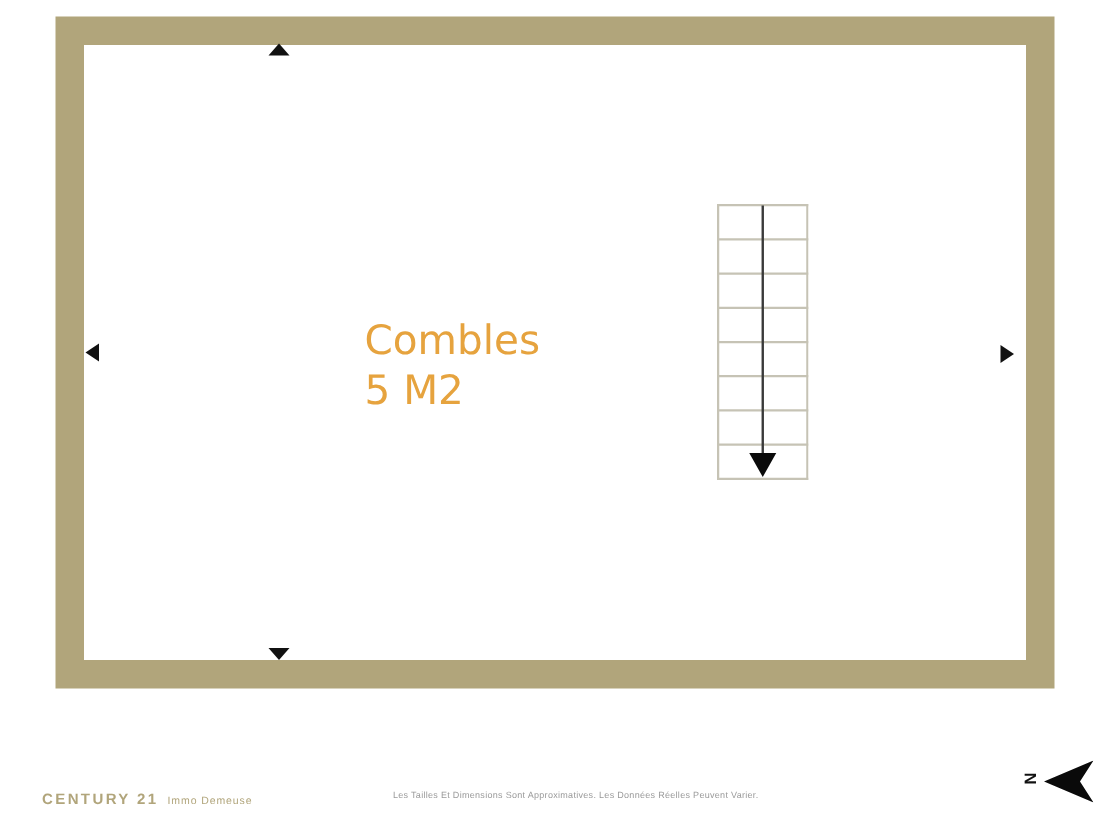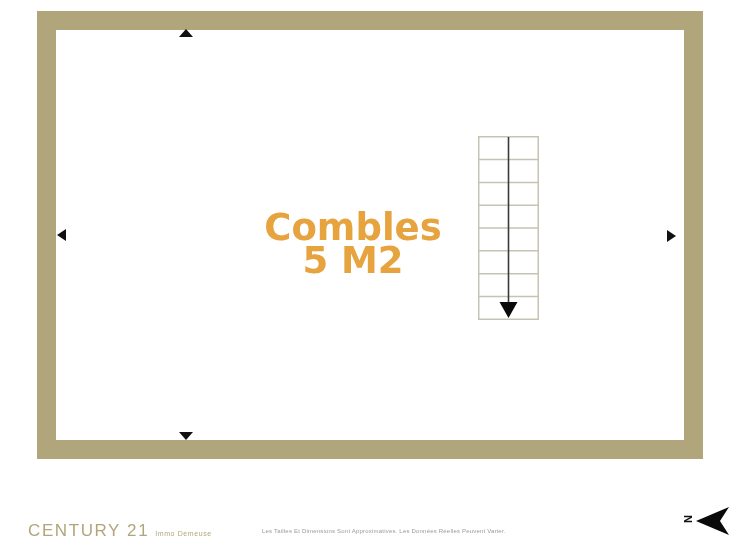--- a/index.html
+++ b/index.html
@@ -8,27 +8,27 @@
   
   .plan-walls{position:absolute;left:37px;top:11px;width:666px;height:448px;
               border:19px solid var(--wall,#b1a57b);box-sizing:border-box;background:#fff;}
   
   .marker{position:absolute;width:0;height:0;}
   .marker-up{left:179px;top:29px;border-left:7px solid transparent;border-right:7px solid transparent;border-bottom:8px solid #111;}
   .marker-down{left:179px;top:432px;border-left:7px solid transparent;border-right:7px solid transparent;border-top:8px solid #111;}
   .marker-left{left:57px;top:229px;border-top:6px solid transparent;border-bottom:6px solid transparent;border-right:9px solid #111;}
   .marker-right{left:667px;top:230px;border-top:6px solid transparent;border-bottom:6px solid transparent;border-left:9px solid #111;}
   
-  .room-label{position:absolute;left:243px;top:211px;width:220px;text-align:center;
-              color:var(--accent,#e6a33e);font-size:37px;line-height:33px;font-weight:700;}
+  .room-label{position:absolute;left:243px;top:211px;width:220px;text-align:left;
+              color:var(--accent,#e6a33e);font-size:27px;line-height:33px;font-weight:400;}
   
   .staircase{position:absolute;left:478px;top:136px;width:61px;height:184px;}
   
   .brand{position:absolute;left:28px;top:521px;color:var(--wall,#b1a57b);white-space:nowrap;}
-  .brand-main{font-size:17px;font-weight:400;letter-spacing:1.6px;font-family:"Liberation Sans",sans-serif;}
+  .brand-main{font-size:10px;font-weight:700;letter-spacing:1.6px;font-family:"Liberation Sans",sans-serif;}
   .brand-sub{font-size:7px;font-weight:400;letter-spacing:.6px;margin-left:6px;font-family:"Liberation Sans",sans-serif;}
   .disclaimer{position:absolute;left:262px;top:528px;font-size:6px;color:#9a9a9a;
               letter-spacing:.2px;font-family:"Liberation Sans",sans-serif;white-space:nowrap;}
   .compass{position:absolute;left:683px;top:505px;width:48px;height:32px;}
   .compass-letter{position:absolute;left:1px;top:8px;font-size:11px;font-weight:700;color:#111;
                   display:inline-block;transform:rotate(-90deg);font-family:"Liberation Sans",sans-serif;}
   .compass-arrow{position:absolute;left:13px;top:2px;}
 </style>
 </head>
 <body>

